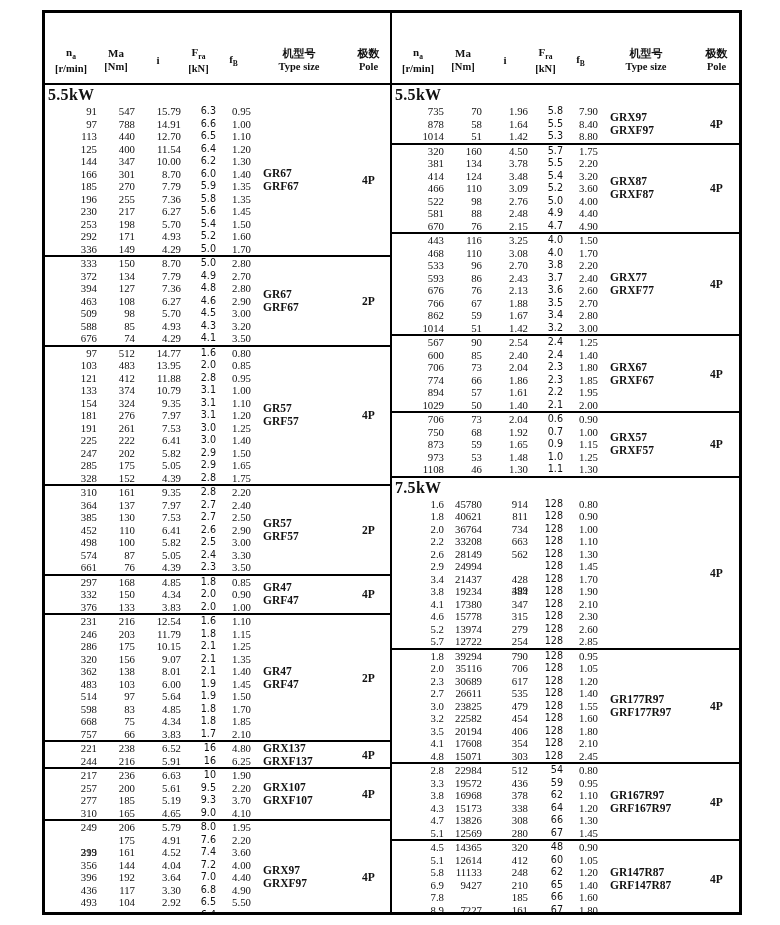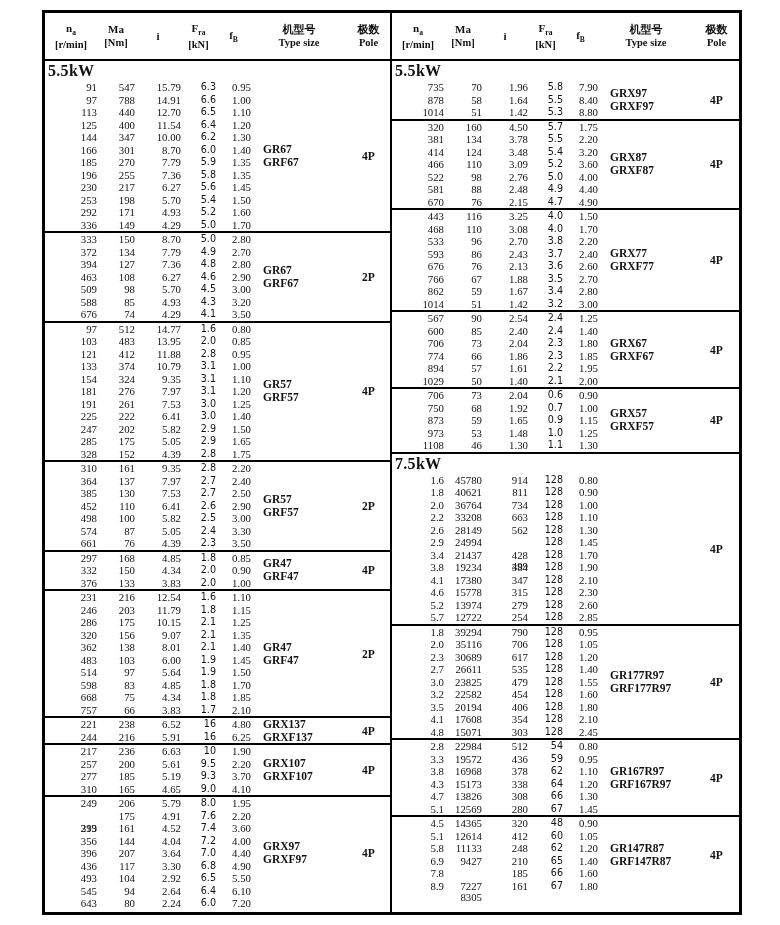--- a/index.html
+++ b/index.html
@@ -1,20 +1,20 @@
 <!DOCTYPE html>
 <html><head>
 <meta charset="utf-8">
 <style>
   html,body{margin:0;padding:0;background:#ffffff;}
   body{width:780px;height:925px;position:relative;font-family:"Liberation Serif",serif;color:#111;}
   .sheet{position:absolute;left:42px;top:10px;width:700px;height:905px;border:3px solid #000;box-sizing:border-box;display:flex;background:#fff;}
   .half{width:50%;box-sizing:border-box;display:flex;flex-direction:column;overflow:hidden;}
   .half.left{border-right:2.5px solid #000;}
-  .thead{display:grid;grid-template-columns:52px 38px 46px 35px 35px 96px 1fr;height:46px;border-bottom:2.5px solid #000;align-items:center;font-weight:bold;font-size:11px;flex:0 0 auto;}
+  .thead{display:grid;grid-template-columns:52px 38px 46px 35px 35px 96px 1fr;height:46px;border-bottom:2.5px solid #000;align-items:center;font-weight:bold;font-size:11px;flex:0 0 auto;margin-top:24px;}
   .th{text-align:center;line-height:1.3;}
   .th .sym{font-family:"Liberation Serif","DejaVu Sans",sans-serif;}
   .th .unit{font-size:10.5px;}
   sub{font-size:7.5px;}
   .power{font-size:16px;font-weight:bold;height:20px;line-height:20px;padding-left:3px;flex:0 0 auto;letter-spacing:0.3px;}
   .block{display:grid;grid-template-columns:52px 38px 46px 35px 35px 96px 1fr;grid-auto-rows:12.5px;border-bottom:2px solid #000;font-size:10.8px;flex:0 0 auto;}
   .block.last{border-bottom:none;}
   .cell{text-align:right;line-height:12.5px;white-space:nowrap;}
   .cell.f3{font-family:"DejaVu Sans",sans-serif;font-size:9.6px;}
   .type-cell{grid-column:6;padding-left:12px;font-weight:bold;font-size:11.5px;display:flex;flex-direction:column;justify-content:center;}
@@ -406,21 +406,21 @@
         <div class="cell f1" style="grid-area: 3 / 2;">161</div>
         <div class="cell f2" style="grid-area: 3 / 3;">4.52</div>
         <div class="cell f3" style="grid-area: 3 / 4;">7.4</div>
         <div class="cell f4" style="grid-area: 3 / 5;">3.60</div>
         <div class="cell f0" style="grid-area: 4 / 1;">356</div>
         <div class="cell f1" style="grid-area: 4 / 2;">144</div>
         <div class="cell f2" style="grid-area: 4 / 3;">4.04</div>
         <div class="cell f3" style="grid-area: 4 / 4;">7.2</div>
         <div class="cell f4" style="grid-area: 4 / 5;">4.00</div>
         <div class="cell f0" style="grid-area: 5 / 1;">396</div>
-        <div class="cell f1" style="grid-area: 5 / 2;">207</div>
+        <div class="cell f1" style="grid-area: 5 / 2;">192</div>
         <div class="cell f2" style="grid-area: 5 / 3;">3.64</div>
         <div class="cell f3" style="grid-area: 5 / 4;">7.0</div>
         <div class="cell f4" style="grid-area: 5 / 5;">4.40</div>
         <div class="cell f0" style="grid-area: 6 / 1;">436</div>
         <div class="cell f1" style="grid-area: 6 / 2;">117</div>
         <div class="cell f2" style="grid-area: 6 / 3;">3.30</div>
         <div class="cell f3" style="grid-area: 6 / 4;">6.8</div>
         <div class="cell f4" style="grid-area: 6 / 5;">4.90</div>
         <div class="cell f0" style="grid-area: 7 / 1;">493</div>
         <div class="cell f1" style="grid-area: 7 / 2;">104</div>

